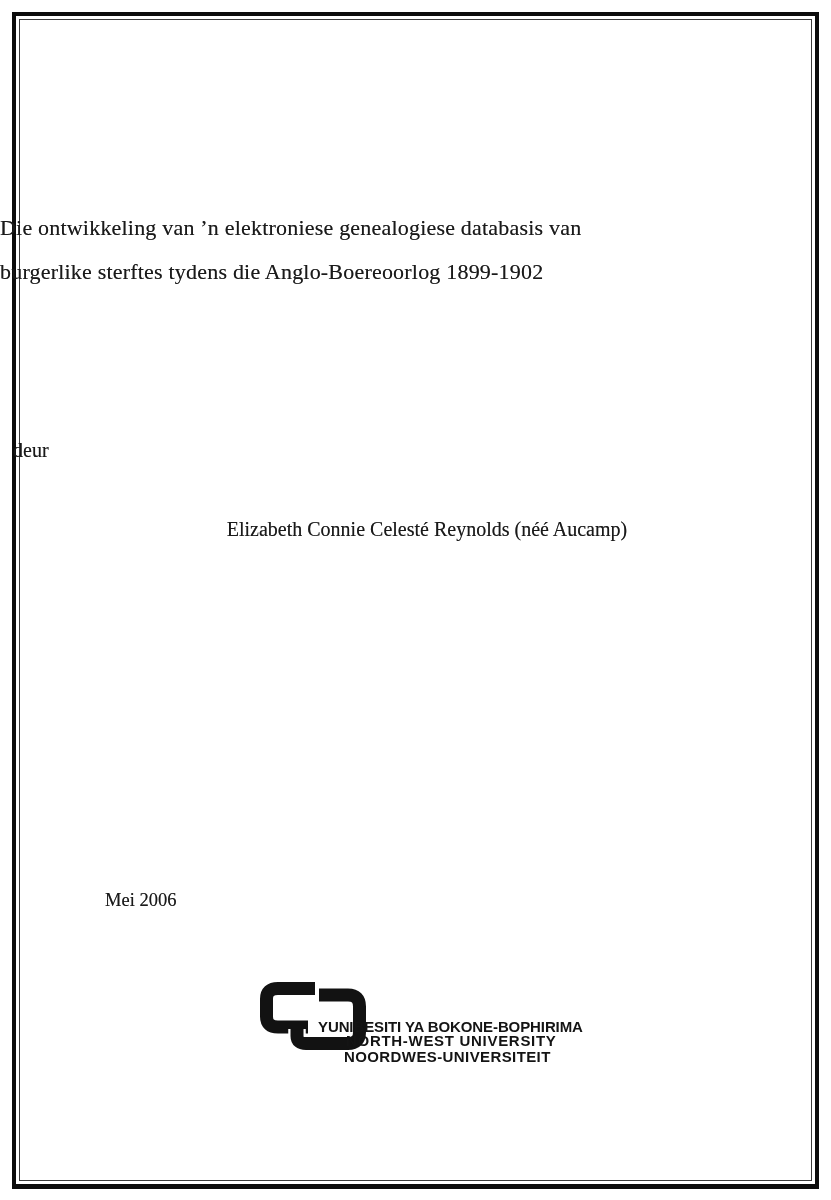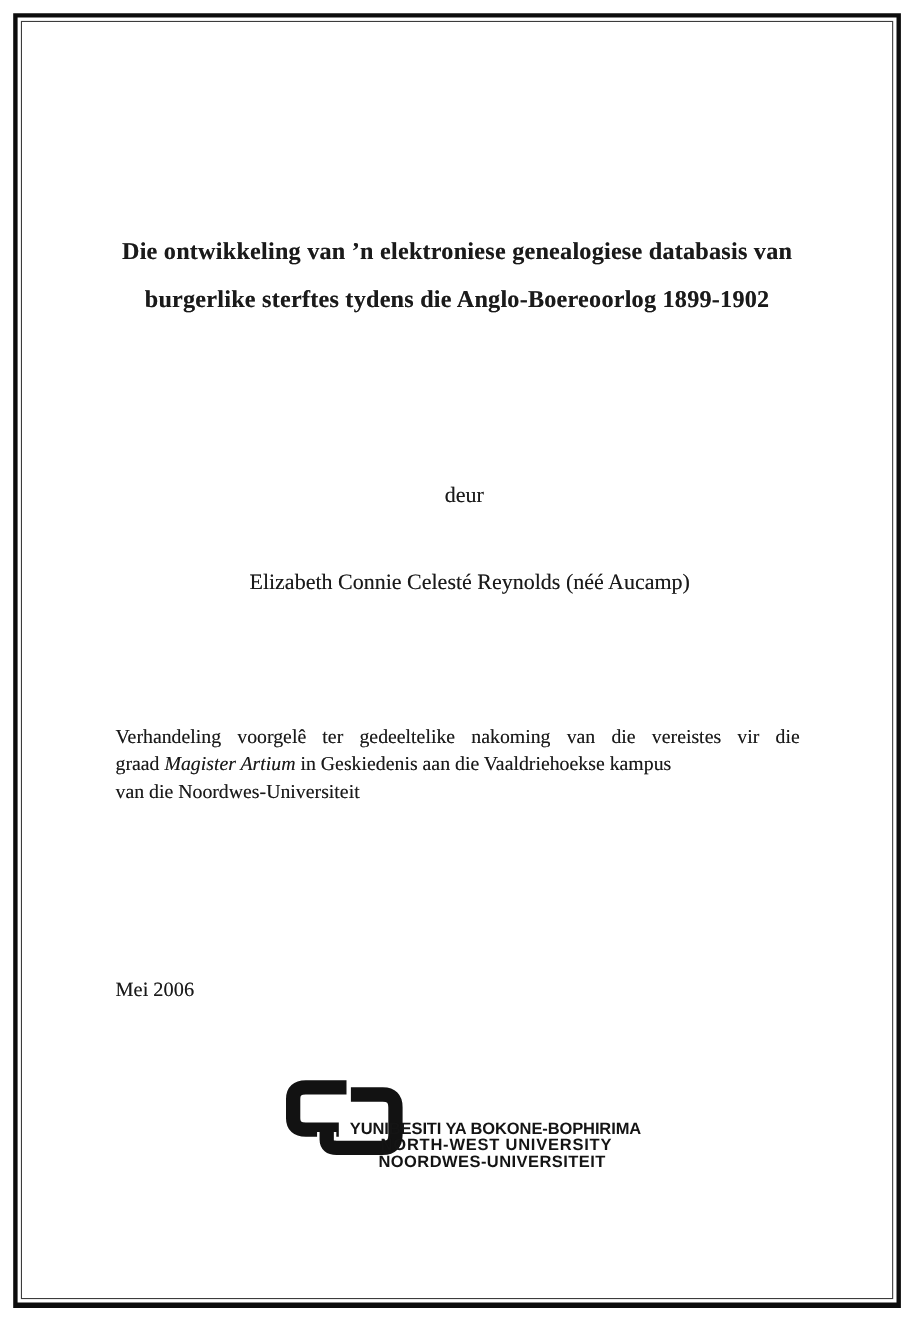--- a/index.html
+++ b/index.html
@@ -20,29 +20,27 @@
   }
   .frame-inner {
     position:absolute; left:19px; top:19px; right:19px; bottom:19px;
     border:1px solid #3c3c3c;
     pointer-events:none;
   }
   .abs { position:absolute; }
   .title {
     top:206px; left:0; right:0;
     margin:0;
-    text-align:center;
-    font-size:22px; font-weight:700;
+    font-size:22px; font-weight:400;
     line-height:44px;
     letter-spacing:0.2px;
   }
   .title span { display:block; }
   .byline {
     top:438px; left:0; right:0;
-    text-align:center;
     font-size:20px; line-height:24px;
     padding-left:13px;
   }
   .author {
     top:516px; left:0; right:0;
     text-align:center;
     font-size:20px; line-height:27px;
     padding-left:23px;
   }
   .submission {
@@ -81,25 +79,20 @@
 
   <h1 class="abs title ink-soft">
     <span>Die ontwikkeling van ’n elektroniese genealogiese databasis van</span>
     <span>burgerlike sterftes tydens die Anglo-Boereoorlog 1899-1902</span>
   </h1>
 
   <div class="abs byline ink-soft">deur</div>
 
   <div class="abs author ink-soft">Elizabeth Connie Celesté Reynolds (néé Aucamp)</div>
 
-  <div class="abs submission ink-soft">
-    <div class="jline">Verhandeling voorgelê ter gedeeltelike nakoming van die vereistes vir die</div>
-    <div><span>graad </span><em>Magister Artium</em><span> in Geskiedenis aan die Vaaldriehoekse kampus</span></div>
-    <div>van die Noordwes-Universiteit</div>
-  </div>
 
   <div class="abs supervisor ink-soft">
     <div>Mei 2006</div>
   </div>
 
   <div class="abs logo">
     <svg class="logo-mark" width="110" height="74" viewBox="0 0 110 74" aria-hidden="true">
 
       <path d="M 57 12.5 L 20 12.5 Q 8.5 12.5 8.5 23 L 8.5 40.5 Q 8.5 51 20 51 L 50 51" fill="none" stroke="#121212" stroke-width="13" stroke-linecap="butt"></path>
 

